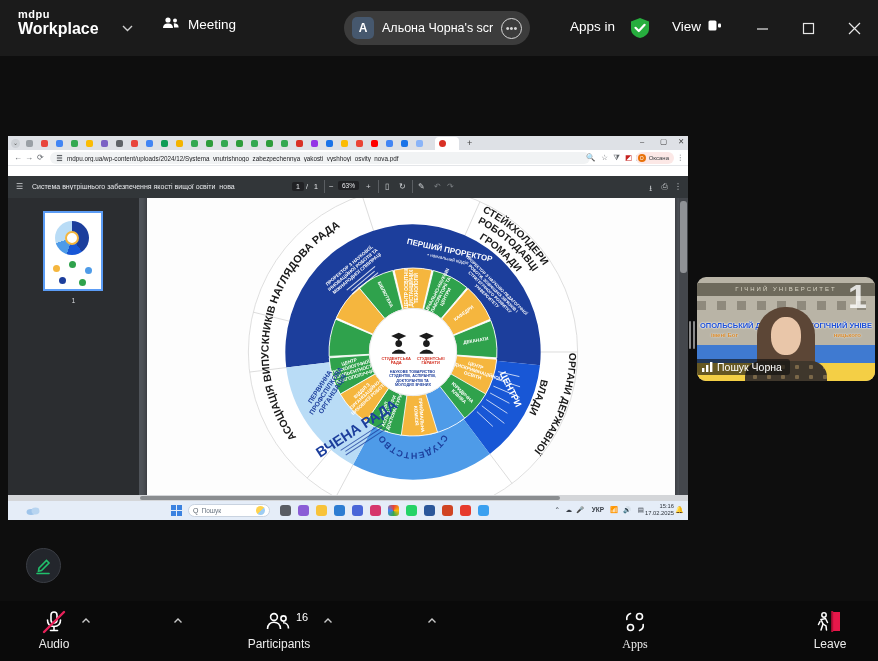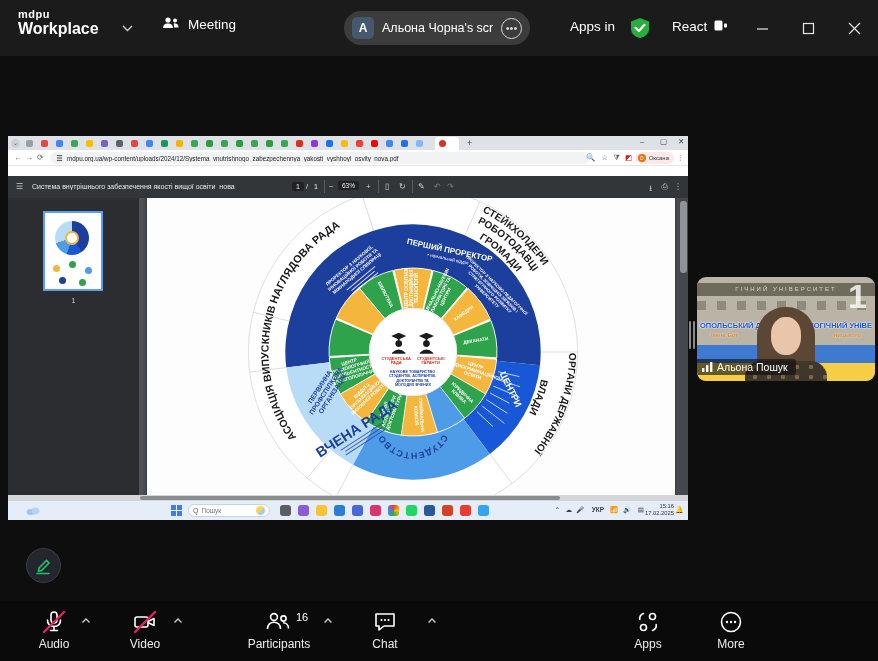--- a/index.html
+++ b/index.html
@@ -140,21 +140,21 @@
       <div id="pill-more">•••</div>
     </div>
     <div class="tb-item" id="signin">Apps in</div>
     <div class="tb-item" id="shield">
       <svg width="22" height="22" viewBox="0 0 22 22">
           <path d="M11,1 L20,4.5 L20,12 C20,17 15.5,20.2 11,21 C6.5,20.2 2,17 2,12 L2,4.5 Z" fill="#27ae3e"></path>
           <path d="M6.5,10.8 L9.8,14 L15.6,7.8" stroke="#fff" stroke-width="2.2" fill="none" stroke-linecap="round" stroke-linejoin="round"></path>
         </svg>
     </div>
     <div class="tb-item" id="view-btn">
-      <span>React</span>
+      <span>View</span>
       <span>
         <svg width="13" height="11" viewBox="0 0 13 11">
             <rect x="0.5" y="0.5" width="8" height="10" rx="1.5" fill="#fff"></rect>
             <rect x="10" y="3.5" width="3" height="4" rx="1" fill="#fff"></rect>
           </svg>
       </span>
     </div>
     <div class="winbtn" id="btn-min">
         <svg width="13" height="13">
           <line x1="1" y1="7" x2="12" y2="7" stroke="#e6e6e6" stroke-width="1.2"></line>
@@ -540,21 +540,21 @@
       <div id="flag"></div>
       <div id="woman-hair"></div>
       <div id="woman-face"></div>
       <div id="woman-body"></div>
       <div id="nametag">
         <svg width="11" height="10" viewBox="0 0 11 10">
             <rect x="0" y="6" width="2.4" height="4" fill="#fff"></rect>
             <rect x="4" y="3" width="2.4" height="7" fill="#fff"></rect>
             <rect x="8" y="0" width="2.4" height="10" fill="#fff"></rect>
           </svg>
-        <span>Альона Пошук</span>
+        <span>Пошук Чорна</span>
       </div>
     </div>
   </div>
 
   <div id="bottombar">
 
     <div class="ctl" style="left:22px;">
       <div class="ic">
         <svg width="26" height="26" viewBox="0 0 26 26">
             <g stroke="#fff" stroke-width="1.6" fill="none" stroke-linecap="round">
@@ -565,32 +565,20 @@
             </g>
             <line x1="3" y1="23" x2="23" y2="3" stroke="#e8225a" stroke-width="2.4" stroke-linecap="round"></line>
           </svg>
       </div>
       <div class="lb">Audio</div>
     </div>
     <svg class="chev" style="left:80px;" viewBox="0 0 12 12">
         <path d="M2.5,7.5 L6,4 L9.5,7.5" stroke="#c9c9c9" stroke-width="1.4" fill="none"></path>
       </svg>
 
-    <div class="ctl" style="left:113px;">
-      <div class="ic">
-        <svg width="26" height="26" viewBox="0 0 26 26">
-            <g stroke="#fff" stroke-width="1.6" fill="none" stroke-linejoin="round">
-              <rect x="3" y="8" width="13" height="10" rx="2"></rect>
-              <path d="M16,12.5 L22,9.5 L22,16.5 L16,13.5"></path>
-            </g>
-            <line x1="3" y1="23" x2="23" y2="3" stroke="#e8225a" stroke-width="2.4" stroke-linecap="round"></line>
-          </svg>
-      </div>
-      <div class="lb">Video</div>
-    </div>
     <svg class="chev" style="left:172px;" viewBox="0 0 12 12">
         <path d="M2.5,7.5 L6,4 L9.5,7.5" stroke="#c9c9c9" stroke-width="1.4" fill="none"></path>
       </svg>
 
     <div class="ctl" style="left:236px; width:86px;">
       <div class="ic">
         <svg width="30" height="26" viewBox="0 0 30 26">
             <g stroke="#fff" stroke-width="1.6" fill="none">
               <circle cx="10" cy="8" r="3.4"></circle>
               <path d="M3.5,20 C3.5,15.5 6.5,13.2 10,13.2 C13.5,13.2 16.5,15.5 16.5,20"></path>
@@ -599,57 +587,50 @@
             </g>
           </svg>
       </div>
       <div class="lb">Participants</div>
       <span class="pcount" style="left:60px; top:2px;">16</span>
     </div>
     <svg class="chev" style="left:322px;" viewBox="0 0 12 12">
         <path d="M2.5,7.5 L6,4 L9.5,7.5" stroke="#c9c9c9" stroke-width="1.4" fill="none"></path>
       </svg>
 
-    <div class="ctl" style="left:353px;">
-      <div class="ic">
-        <svg width="26" height="26" viewBox="0 0 26 26">
-            <path d="M4,5 H22 V17 H12 L7,21 V17 H4 Z" stroke="#fff" stroke-width="1.6" fill="none" stroke-linejoin="round"></path>
-            <circle cx="9.5" cy="11" r="1.1" fill="#fff"></circle>
-            <circle cx="13" cy="11" r="1.1" fill="#fff"></circle>
-            <circle cx="16.5" cy="11" r="1.1" fill="#fff"></circle>
-          </svg>
-      </div>
-      <div class="lb">Chat</div>
-    </div>
     <svg class="chev" style="left:426px;" viewBox="0 0 12 12">
         <path d="M2.5,7.5 L6,4 L9.5,7.5" stroke="#c9c9c9" stroke-width="1.4" fill="none"></path>
       </svg>
 
 
 
-    <div class="ctl" style="left:616px;">
+    <div class="ctl" style="left:603px;font-family:Liberation Serif, serif;">
       <div class="ic">
         <svg width="26" height="26" viewBox="0 0 26 26">
             <g stroke="#fff" stroke-width="1.6" fill="none" stroke-linecap="round">
               <circle cx="17.5" cy="7.5" r="3"></circle>
               <circle cx="8.5" cy="18.5" r="3"></circle>
               <path d="M8.5,4.5 C5.5,5.5 4.5,8 4.8,10.5"></path>
               <path d="M17.5,21.5 C20.5,20.5 21.5,18 21.2,15.5"></path>
             </g>
           </svg>
       </div>
       <div class="lb">Apps</div>
     </div>
 
-    <div class="ctl" style="left:699px;">
+
+    <div class="ctl" style="left:798px;">
       <div class="ic">
-        <svg width="26" height="26" viewBox="0 0 26 26">
-            <circle cx="13" cy="13" r="9.5" stroke="#fff" stroke-width="1.6" fill="none"></circle>
-            <circle cx="9" cy="13" r="1.2" fill="#fff"></circle>
-            <circle cx="13" cy="13" r="1.2" fill="#fff"></circle>
-            <circle cx="17" cy="13" r="1.2" fill="#fff"></circle>
-          </svg>
-      </div>
-      <div class="lb">More</div>
-    </div>
-
+        <svg width="28" height="26" viewBox="0 0 28 26">
+            <rect x="17" y="3" width="7" height="19" fill="#e8174a"></rect>
+            <rect x="15.2" y="2" width="2" height="21" fill="#b80f38"></rect>
+            <g stroke="#fff" stroke-width="1.5" fill="none" stroke-linecap="round">
+              <circle cx="8" cy="6" r="2.2"></circle>
+              <path d="M5,21 L7,15 L5,10.5 L9.5,9.5 L11.5,13.5"></path>
+              <path d="M7,15 L10,17 L10.5,21"></path>
+              <path d="M4,12.5 L2.5,15.5"></path>
+            </g>
+          </svg>
+      </div>
+      <div class="lb">Leave</div>
+    </div>
   </div>
 </div>
 
 </body></html>

